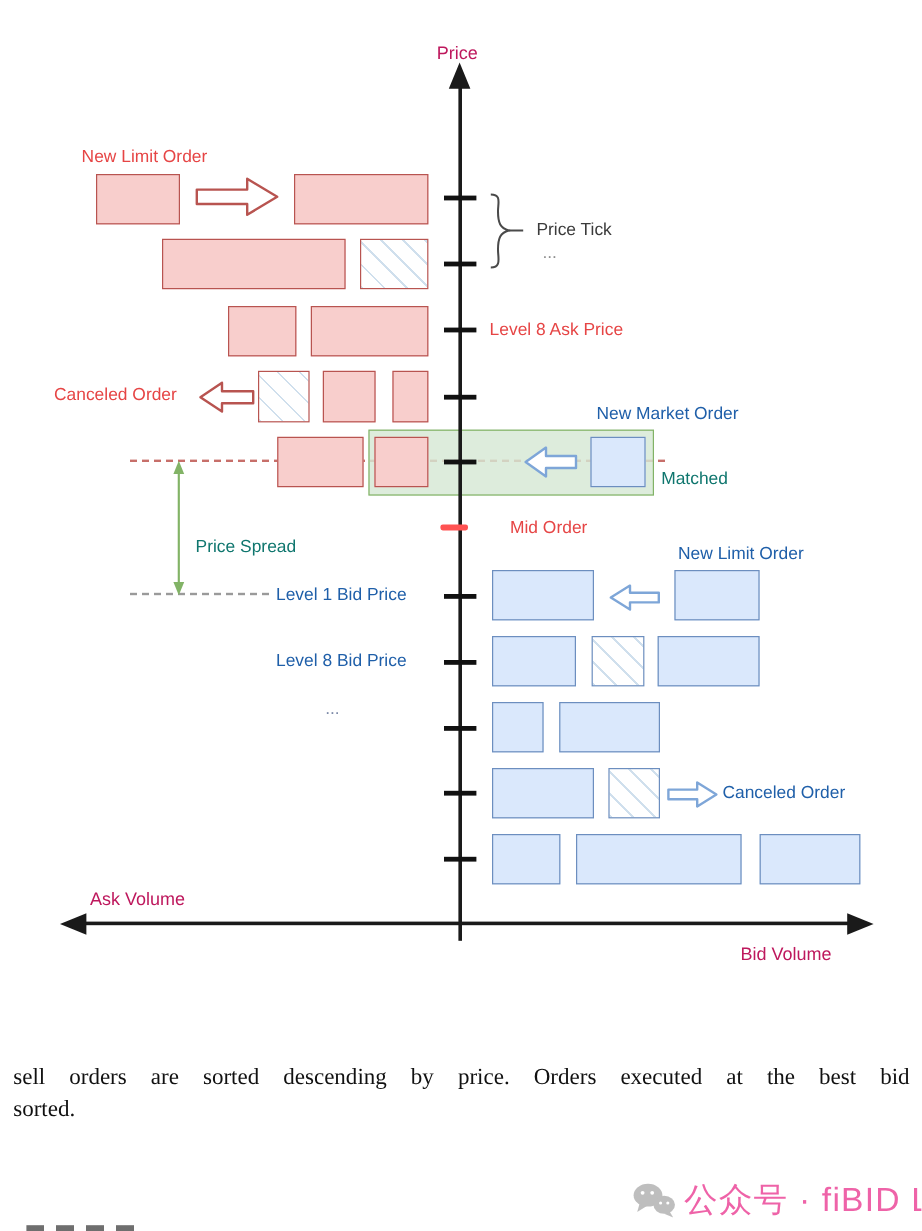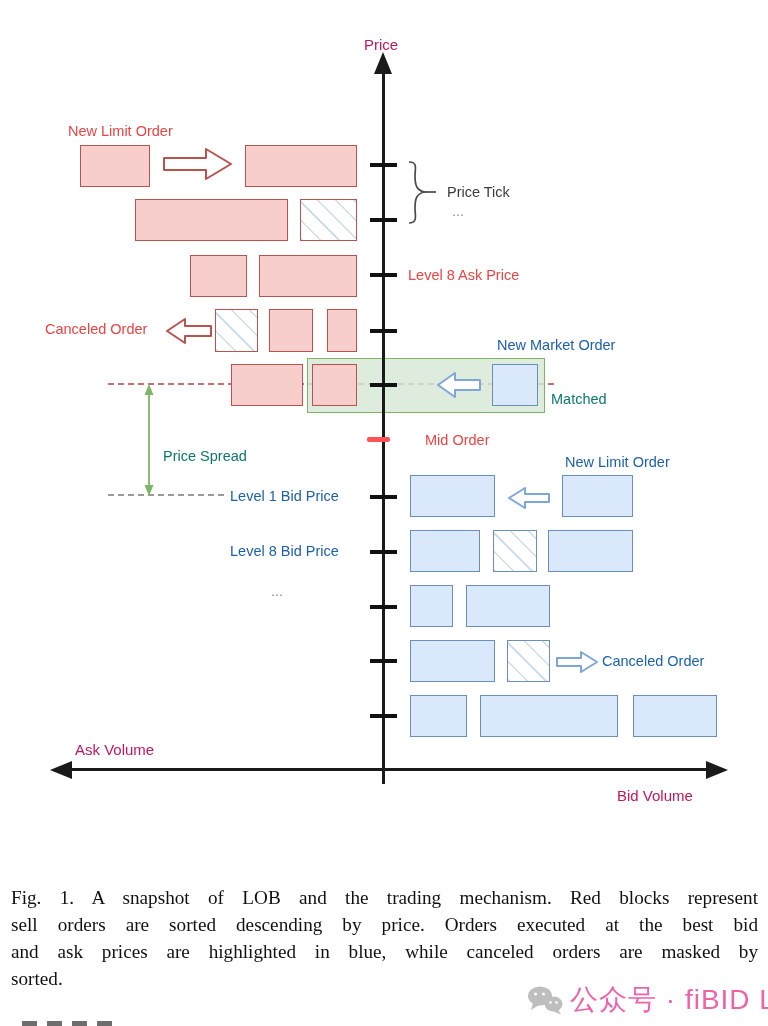--- a/index.html
+++ b/index.html
@@ -149,23 +149,21 @@
     <polygon points="8,1 3.5,12 12.5,12" fill="#82b366"></polygon>
     <polygon points="8,113 3.5,102 12.5,102" fill="#82b366"></polygon>
   </svg>
 
   <svg class="arrow-svg" style="left:406px;top:160px;" width="36" height="66" viewBox="0 0 36 66">
     <path d="M3,2 C12,2 9,9 9,16 C9,26 11,30 18,32 C11,34 9,38 9,48 C9,55 12,63 3,63" fill="none" stroke="#4a4a4a" stroke-width="1.7"></path>
     <line x1="18" y1="32" x2="30" y2="32" stroke="#4a4a4a" stroke-width="1.7"></line>
   </svg>
 
   <div id="caption">
-    <div class="cap-line">Fig. 1.  A snapshot of LOB and the trading mechanism. Red blocks represent</div>
     <div class="cap-line">sell orders are sorted descending by price. Orders executed at the best bid</div>
-    <div class="cap-line">and ask prices are highlighted in blue, while canceled orders are masked by</div>
     <div class="cap-line last">sorted.</div>
   </div>
 
   <div id="watermark">
     <svg width="36" height="30" viewBox="0 0 36 30" style="margin-right:7px;">
       <ellipse cx="13" cy="11" rx="12" ry="9.5" fill="#b3b3b3"></ellipse>
       <polygon points="6,18 4,25 12,20" fill="#b3b3b3"></polygon>
       <circle cx="8.5" cy="9" r="1.6" fill="#fff"></circle>
       <circle cx="16.5" cy="9" r="1.6" fill="#fff"></circle>
       <ellipse cx="26.5" cy="19" rx="9" ry="7.5" fill="#b3b3b3"></ellipse>

